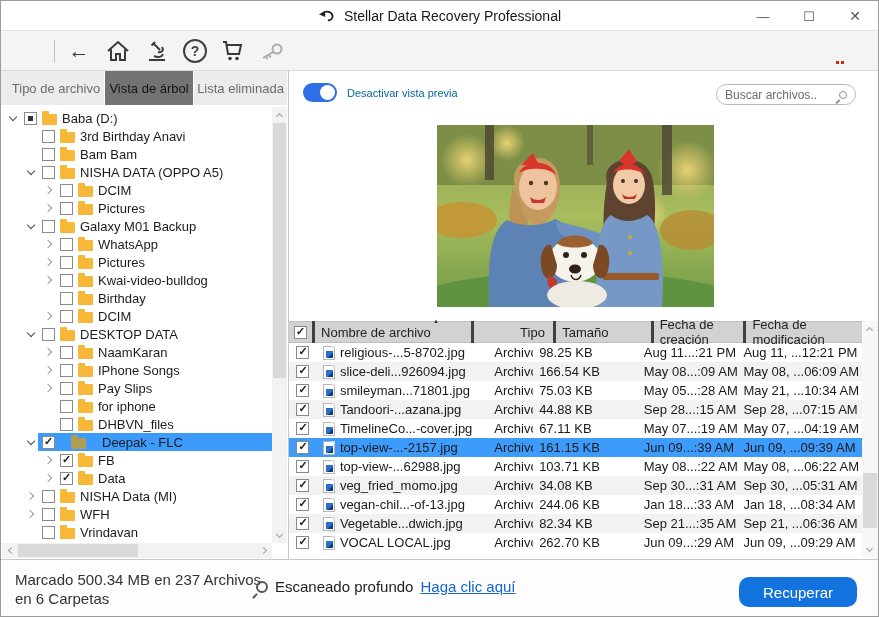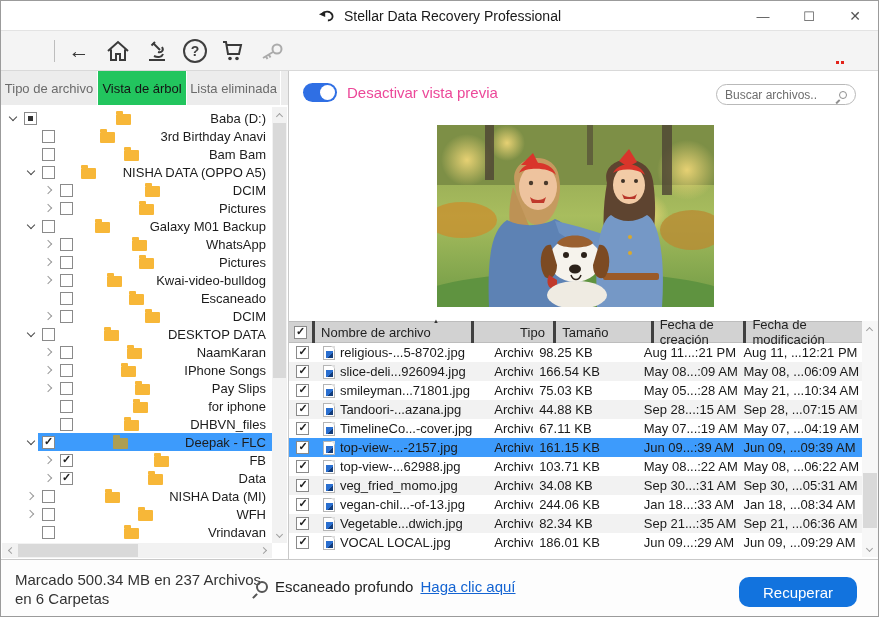--- a/index.html
+++ b/index.html
@@ -25,31 +25,31 @@
   .tb-svg{width:26px;margin-left:13px;}
   .tb-help{margin-left:13px;width:24px;height:24px;border:2px solid #3f3f3f;border-radius:50%;display:flex;align-items:center;justify-content:center;font-size:14px;font-weight:bold;color:#3f3f3f;}
   .tb-key{margin-left:13px;}
   .logo{position:absolute;right:16px;top:36px;font-size:24px;font-weight:bold;letter-spacing:-0.5px;color:#111;}
   .logo .red{color:#e2231a;position:relative;}
   .logo .dots{position:absolute;right:-4px;top:-6px;display:flex;gap:2px;}
   .logo .dots i{width:3px;height:3px;background:#e2231a;display:block;}
 
   
   .left-panel{position:absolute;left:0;top:70px;width:288px;bottom:57px;background:#fff;border-right:1px solid #c9c9c9;}
-  .tabstrip{position:absolute;left:0;top:0;right:0;height:34px;display:flex;background:#ececec;}
+  .tabstrip{position:absolute;left:0;top:0;right:0;height:34px;display:flex;background:#ececec;justify-content:flex-end;}
   .tab{height:34px;display:flex;align-items:center;justify-content:center;font-size:13px;color:#6b6b6b;background:#ececec;border-right:1px solid #fff;padding:0 8px;white-space:nowrap;}
-  .tab.active{background:#22c55e;color:#141414;}
+  .tab.active{background:#737373;color:#141414;}
   .tree{position:absolute;left:1px;top:36px;right:16px;bottom:16px;overflow:hidden;padding-top:2px;}
   .tree-row{display:flex;align-items:center;height:18px;font-size:13px;color:#1c1c1c;white-space:nowrap;}
   .tr-indent{display:inline-block;height:1px;}
   .exp{width:14px;display:inline-flex;align-items:center;justify-content:center;flex:0 0 14px;}
   .chev{width:6px;height:6px;border-right:1.6px solid #4a4a4a;border-bottom:1.6px solid #4a4a4a;display:inline-block;}
   .chev.down{transform:rotate(45deg);margin-top:-3px;}
   .chev.right{transform:rotate(-45deg);border-color:#9a9a9a;margin-left:-2px;}
-  .tree-hl{display:flex;align-items:center;flex:1;height:18px;gap:5px;padding-left:4px;justify-content:space-between;}
+  .tree-hl{display:flex;align-items:center;flex:1;height:18px;gap:5px;padding-left:4px;}
   .tree-row.selected .tree-hl{background:#3d9bfc;gap:16px;}
   .cb{width:13px;height:13px;border:1px solid #8a8a8a;background:#fff;flex:0 0 13px;position:relative;}
   .cb.on::after{content:"\2713";position:absolute;left:1px;top:-2px;font-size:11px;font-weight:bold;color:#222;}
   .cb.partial::after{content:"";position:absolute;left:3px;top:3px;width:5px;height:5px;background:#333;}
   .folder{width:15px;height:11px;background:#f7b738;border-radius:1px;position:relative;flex:0 0 15px;margin-top:3px;}
   .folder::before{content:"";position:absolute;left:0;top:-3px;width:7px;height:3px;background:#f7b738;border-radius:1px 1px 0 0;}
   .tree-row.selected .folder,.tree-row.selected .folder::before{background:#ad9e52;}
   .tree-label{padding-right:6px;}
 
   
@@ -62,21 +62,21 @@
   .sb-chev.lf{transform:rotate(135deg);margin-left:3px;}
   .sb-chev.rt{transform:rotate(-45deg);margin-left:-2px;}
   .vthumb{position:absolute;left:1px;right:1px;background:#d9d9d9;}
   .hthumb{position:absolute;top:1px;bottom:1px;background:#d9d9d9;}
 
   
   .right-panel{position:absolute;left:288px;top:70px;right:0;bottom:57px;background:#fff;}
   .toggle-row{position:absolute;left:14px;top:12px;display:flex;align-items:center;gap:10px;}
   .toggle{width:34px;height:19px;border-radius:10px;background:#2f6fe4;position:relative;}
   .toggle .knob{position:absolute;right:2px;top:2px;width:15px;height:15px;border-radius:50%;background:#fff;}
-  .toggle-label{font-size:15px;color:#ec4899;}
+  .toggle-label{font-size:11px;color:#0369a1;}
   .searchbox{position:absolute;right:22px;top:13px;width:140px;height:21px;border:1px solid #b9b9b9;border-radius:11px;display:flex;align-items:center;padding:0 8px;}
   .searchbox input{border:none;outline:none;flex:1;font-size:12px;color:#666;background:transparent;padding:0;min-width:0;}
   .searchbox input::placeholder{color:#6e6e6e;}
   .mag{width:8px;height:8px;border:1.5px solid #8f8f8f;border-radius:50%;position:relative;flex:0 0 8px;}
   .mag::after{content:"";position:absolute;width:1.5px;height:5px;background:#8f8f8f;left:-3px;top:7px;transform:rotate(45deg);}
   .preview-wrap{position:absolute;left:0;right:17px;top:54px;height:192px;display:flex;justify-content:center;}
   .preview-img{width:277px;height:182px;display:block;}
 
   
   .table{position:absolute;left:0;top:250px;right:16px;}
@@ -295,21 +295,21 @@
             <span class="folder"></span>
             <span class="tree-label">Kwai-video-bulldog</span>
           </span>
         </div>
         <div class="tree-row">
           <span class="tr-indent" style="width: 40px;"></span>
           <span class="exp"></span>
           <span class="tree-hl">
             <span class="cb"></span>
             <span class="folder"></span>
-            <span class="tree-label">Escaneado</span>
+            <span class="tree-label">Birthday</span>
           </span>
         </div>
         <div class="tree-row">
           <span class="tr-indent" style="width: 40px;"></span>
           <span class="exp">
             <span class="chev right"></span>
           </span>
           <span class="tree-hl">
             <span class="cb"></span>
             <span class="folder"></span>
@@ -684,21 +684,21 @@
           </div>
           <div class="trow">
             <div class="td c-check">
               <span class="cb on"></span>
             </div>
             <div class="td c-name">
               <span class="fileico"></span>
               <span>VOCAL LOCAL.jpg</span>
             </div>
             <div class="td c-tipo">Archivo</div>
-            <div class="td c-size">186.01 KB</div>
+            <div class="td c-size">262.70 KB</div>
             <div class="td c-created">Jun 09...:29 AM</div>
             <div class="td c-modified">Jun 09, ...09:29 AM</div>
           </div>
         </div>
     </div>
     <div class="table-vscroll">
       <div class="sb-btn" style="position:absolute;top:0;left:0">
           <span class="sb-chev up"></span>
         </div>
       <div class="vthumb" style="top:152px;height:55px"></div>

